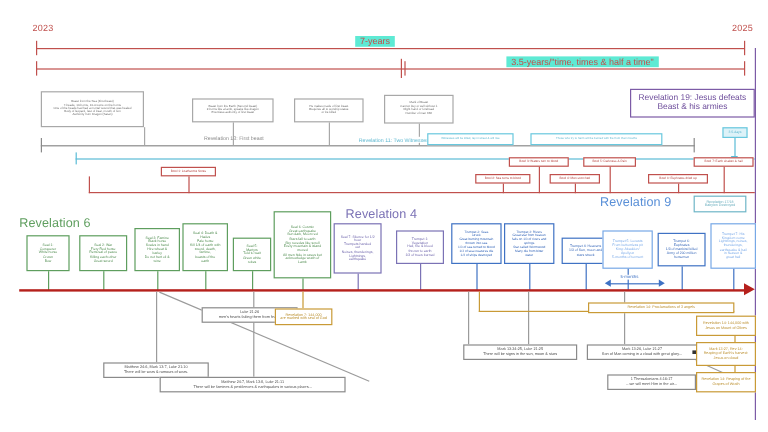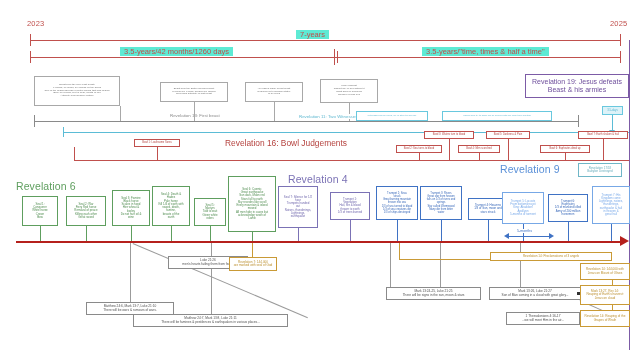--- a/index.html
+++ b/index.html
@@ -80,21 +80,20 @@
   <div class="rule" style="left:30px;top:40px;width:590px;"></div>
   <div class="vtick" style="left:30px;top:34px;height:12px;"></div>
   <div class="vtick" style="left:620px;top:34px;height:12px;"></div>
   <div class="spanlbl" style="left:296px;top:30px;">7-years</div>
 
   <div class="rule" style="left:30px;top:57px;width:590px;"></div>
   <div class="vtick" style="left:30px;top:51px;height:12px;"></div>
   <div class="vtick" style="left:334px;top:49px;height:16px;"></div>
   <div class="vtick" style="left:337px;top:51px;height:12px;"></div>
   <div class="vtick" style="left:620px;top:51px;height:12px;"></div>
-  <div class="spanlbl" style="left:120px;top:47px;">3.5-years/42 months/1260 days</div>
   <div class="spanlbl" style="left:422px;top:47px;">3.5-years/"time, times &amp; half a time"</div>
 
   <div class="box c-grey" style="left:34px;top:76px;width:86px;height:30px;font-size:2.5px;">
     <span style="white-space:pre-line;">Beast from the Sea (First beast)
 7-heads, 10-horns, 10-crowns on the horns
 One of the heads had had a mortal wound that was healed
 Body of leopard, feet of bear, mouth of lion
 Authority from Dragon (Satan)</span>
     </div>
 
@@ -141,21 +140,20 @@
     </div>
   <div class="box c-cyan" style="left:442px;top:111px;width:110px;height:10px;font-size:2.4px;">
     <span>Those who try to harm will be burned with fire from their mouths</span>
     </div>
   <div class="box c-cyan" style="left:602px;top:106px;width:21px;height:9px;font-size:2.8px;background:#ddf2f8;">
     <span>3.5-days</span>
     </div>
   <div class="conn-cyan" style="left:612px;top:115px;height:18px;"></div>
   <div class="arrowhead" style="left:609px;top:130px;border-left:3.5px solid transparent;border-right:3.5px solid transparent;border-top:5px solid #5bbcd6;"></div>
 
-  <div class="r-lbl" style="left:221px;top:138px;font-size:8.4px;">Revelation 16: Bowl Judgements</div>
 
   <div class="box c-red" style="left:134px;top:139px;width:46px;height:8px;font-size:2.6px;">
       <span>Bowl 1: Loathsome Sores</span>
     </div>
   <div class="box c-red" style="left:396px;top:145px;width:46px;height:8px;font-size:2.6px;">
       <span>Bowl 2: Sea turns to blood</span>
     </div>
   <div class="box c-red" style="left:424px;top:131px;width:50px;height:8px;font-size:2.6px;">
       <span>Bowl 3: Waters turn to blood</span>
     </div>

